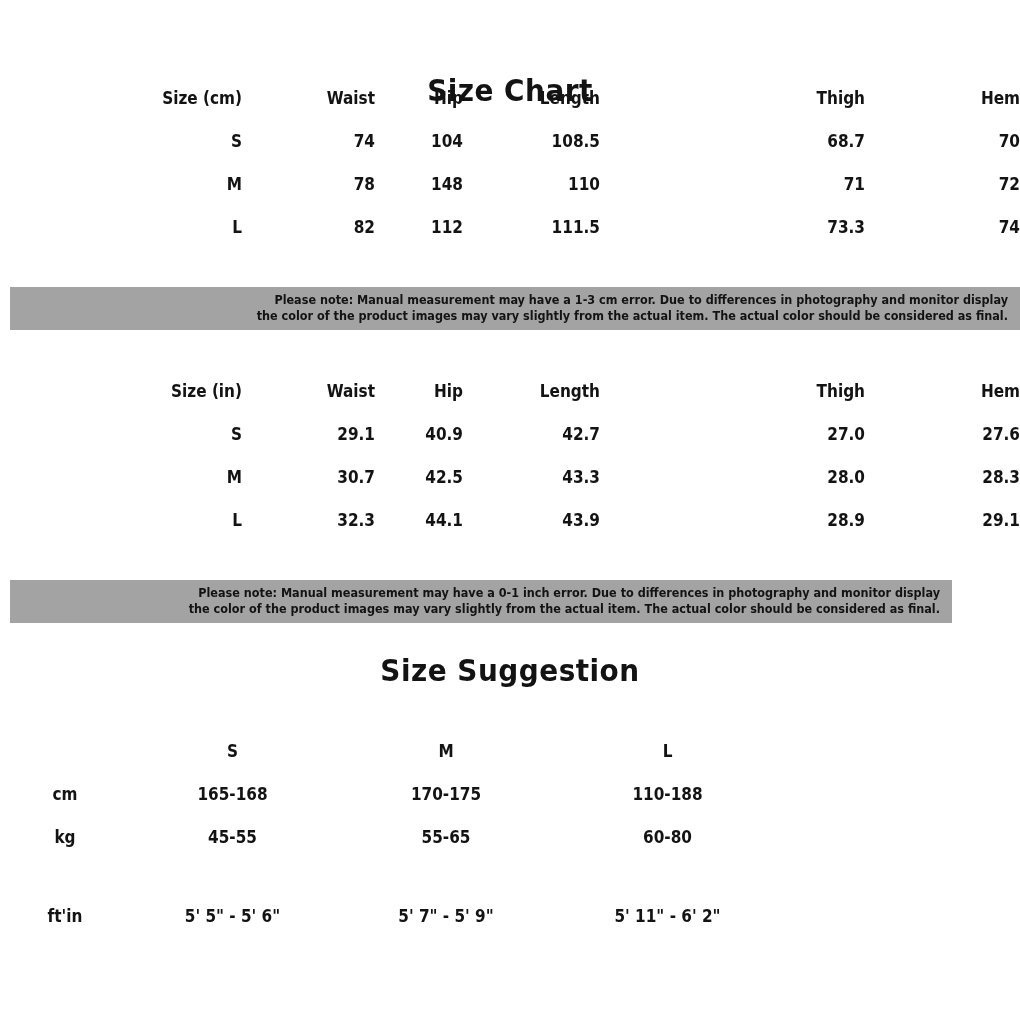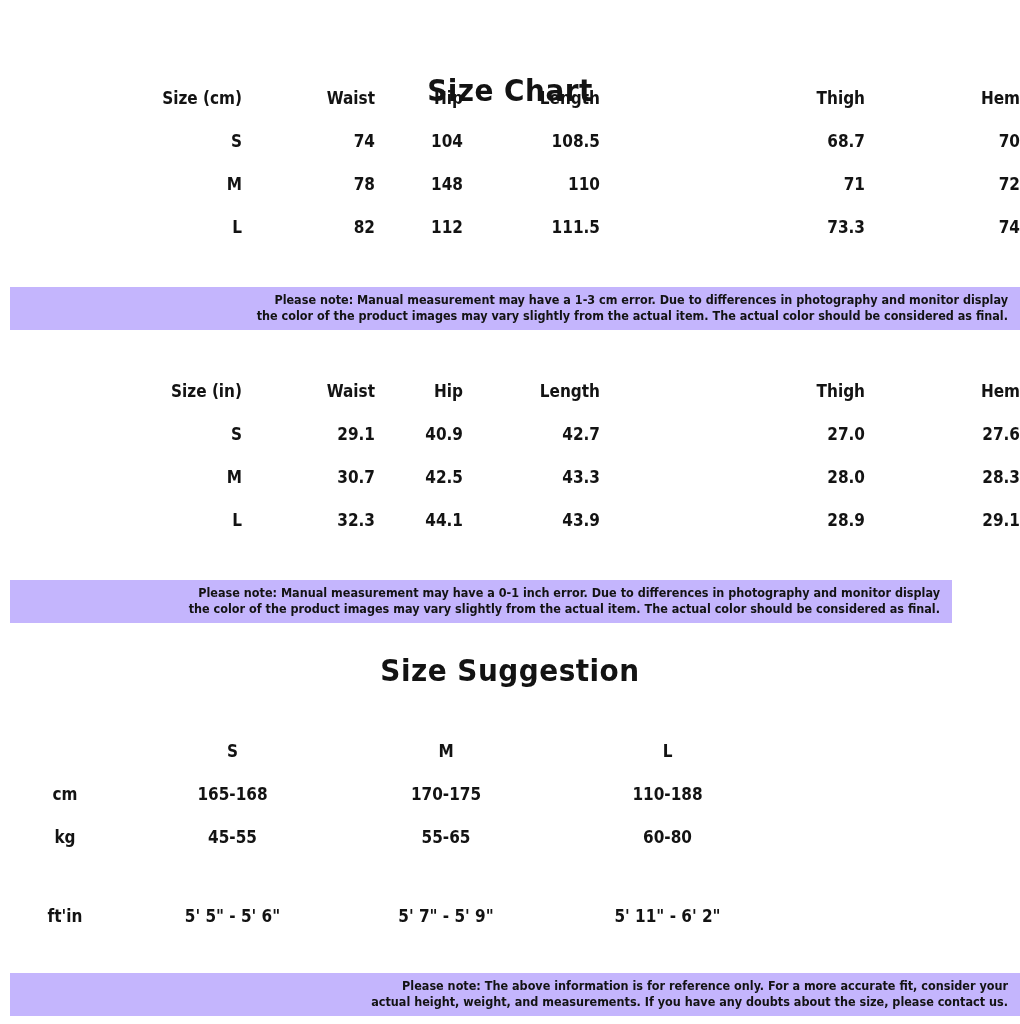--- a/index.html
+++ b/index.html
@@ -63,21 +63,21 @@
   .col-spacer { width: 155px; }
   .col-thigh  { width: 110px; }
   .col-hem    { width: 155px; }
 
   #table-cm { top: 76px; }
   #table-in { top: 369px; }
 
   
   .note-band {
     position: absolute;
-    background: #c4b5fd;
+    background: #a3a3a3;
     box-sizing: border-box;
     padding: 5px 12px 6px 12px;
     text-align: right;
   }
   .note-band .note-line {
     display: block;
     font-size: 12.5px;
     font-weight: bold;
     line-height: 16px;
     color: #131313;
@@ -280,18 +280,14 @@
       <tr>
         <td>ft'in</td>
         <td>5' 5" - 5' 6"</td>
         <td>5' 7" - 5' 9"</td>
         <td>5' 11" - 6' 2"</td>
         <td></td>
       </tr>
     </tbody>
   </table>
 
-  <div class="note-band" id="note-ref">
-    <span class="note-line">Please note: The above information is for reference only. For a more accurate fit, consider your</span>
-    <span class="note-line">actual height, weight, and measurements. If you have any doubts about the size, please contact us.</span>
-  </div>
 
 </div>
 
 </body></html>

